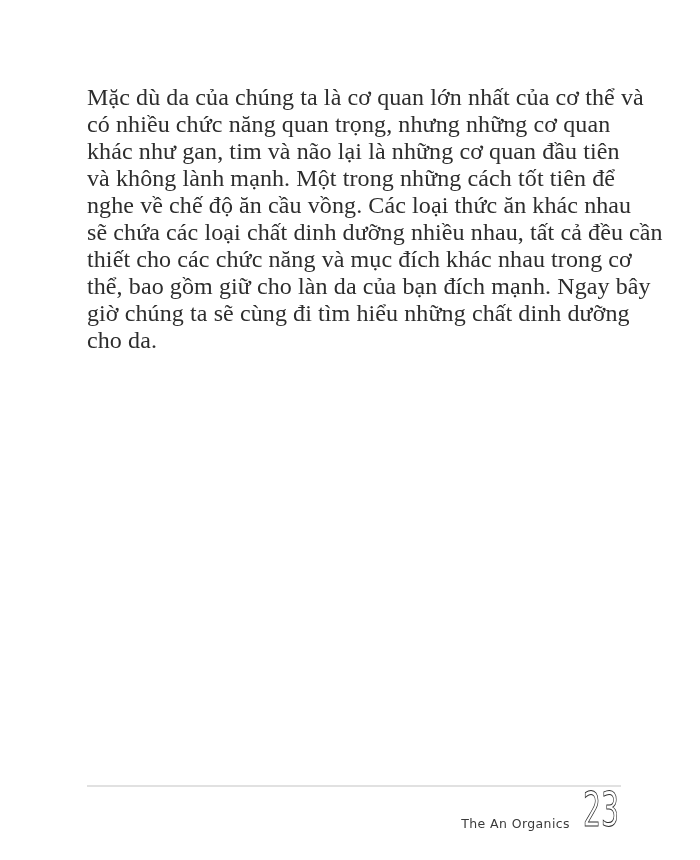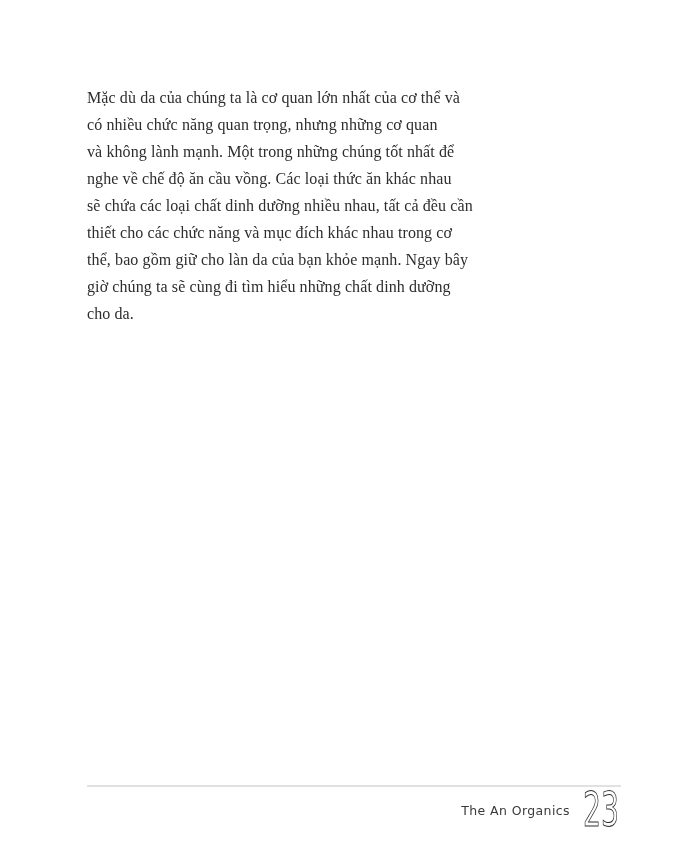--- a/index.html
+++ b/index.html
@@ -13,21 +13,21 @@
     height: 860px;
     background: #ffffff;
     overflow: hidden;
   }
   .paragraph {
     position: absolute;
     left: 87px;
     top: 84px;
     width: 545px;
     font-family: "Liberation Serif", serif;
-    font-size: 16px;
+    font-size: 24px;
     line-height: 27px;
     color: #2d2d2d;
     letter-spacing: 0.1px;
   }
   .text-line {
     white-space: nowrap;
   }
   .footer-rule {
     position: absolute;
     left: 87px;
@@ -37,21 +37,21 @@
     background: #e1e1e1;
   }
   .footer-box {
     position: absolute;
     left: 87px;
     top: 789px;
     width: 535px;
     height: 42px;
     display: flex;
     justify-content: flex-end;
-    align-items: center;
+    align-items: flex-end;
     gap: 12px;
   }
   .brand {
     font-family: "DejaVu Sans", sans-serif;
     font-size: 12.5px;
     color: #3a3a3a;
     letter-spacing: 0.4px;
     white-space: nowrap;
     transform: scaleY(1.05);
   }
@@ -64,25 +64,26 @@
   }
 </style>
 </head>
 <body>
 
 <div class="page">
 
   <div class="paragraph">
     <div class="text-line">Mặc dù da của chúng ta là cơ quan lớn nhất của cơ thể và</div>
     <div class="text-line">có nhiều chức năng quan trọng, nhưng những cơ quan</div>
-    <div class="text-line">và không lành mạnh. Một trong những chúng tốt nhất để</div>
+    <div class="text-line">khác như gan, tim và não lại là những cơ quan đầu tiên</div>
+    <div class="text-line">và không lành mạnh. Một trong những cách tốt tiên để</div>
     <div class="text-line">nghe về chế độ ăn cầu vồng. Các loại thức ăn khác nhau</div>
     <div class="text-line">sẽ chứa các loại chất dinh dưỡng nhiều nhau, tất cả đều cần</div>
     <div class="text-line">thiết cho các chức năng và mục đích khác nhau trong cơ</div>
-    <div class="text-line">thể, bao gồm giữ cho làn da của bạn khỏe mạnh. Ngay bây</div>
+    <div class="text-line">thể, bao gồm giữ cho làn da của bạn đích mạnh. Ngay bây</div>
     <div class="text-line">giờ chúng ta sẽ cùng đi tìm hiểu những chất dinh dưỡng</div>
     <div class="text-line">cho da.</div>
   </div>
 
   <div class="footer-rule"></div>
 
   <div class="footer-box">
     <span class="brand">The An Organics</span>
     <svg class="page-num-svg" width="40" height="42" viewBox="0 0 40 42" aria-hidden="true">
       <text x="1" y="37" textLength="36" lengthAdjust="spacingAndGlyphs" fill="none" stroke="#2f2f2f" stroke-width="1">23</text>

